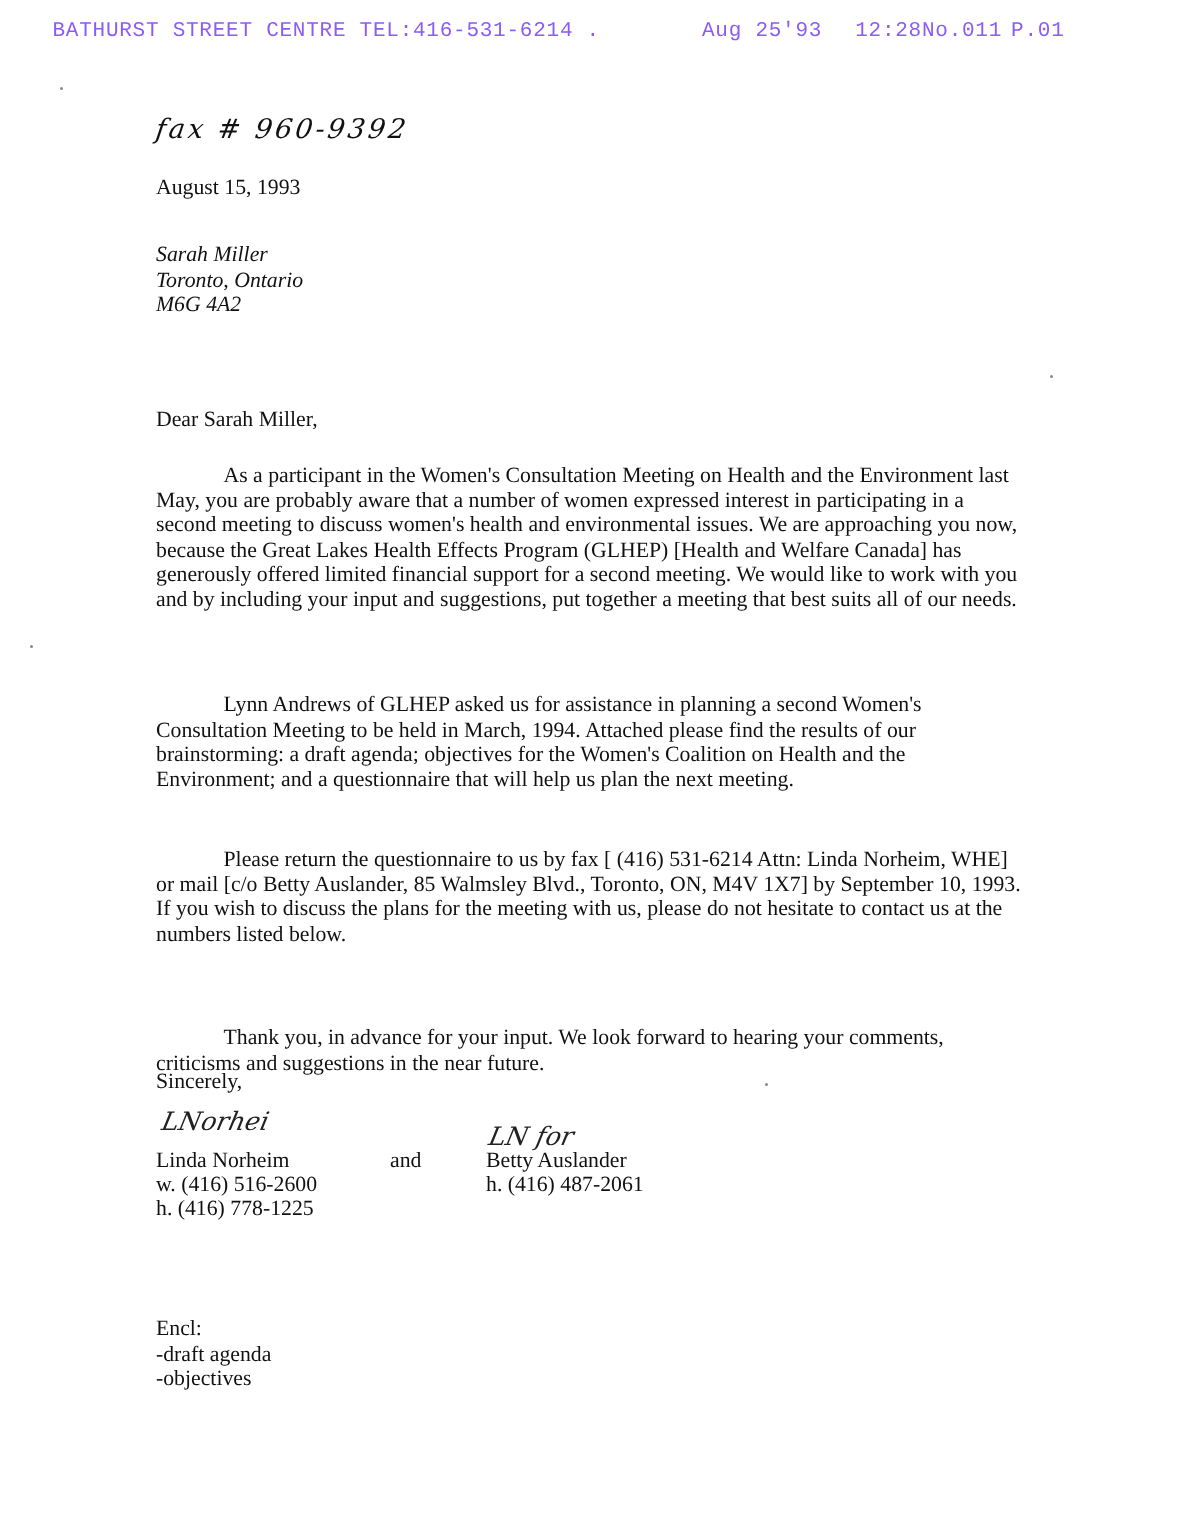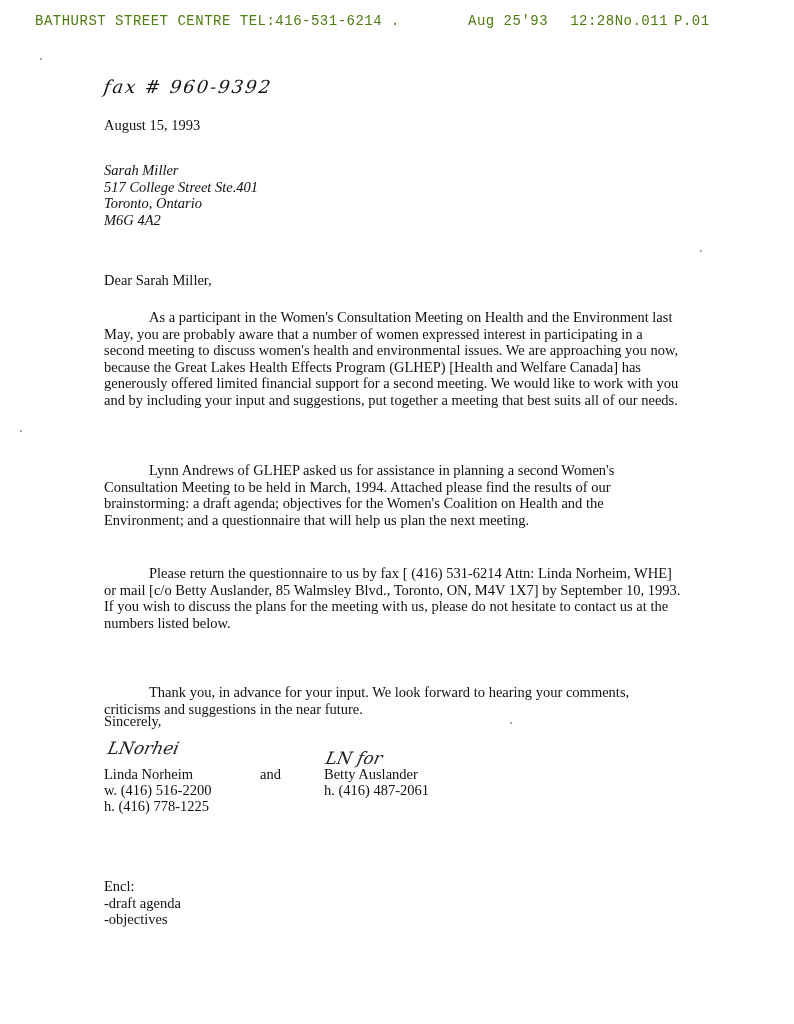--- a/index.html
+++ b/index.html
@@ -4,21 +4,21 @@
 <style>
   html, body { margin: 0; padding: 0; background: #ffffff; }
   body {
     width: 794px; height: 1024px; position: relative; overflow: hidden;
     color: #111;
     font-family: "Liberation Serif", "DejaVu Serif", serif;
   }
   .fax-header {
     position: absolute; top: 13px; left: 35px; right: 20px;
     font-family: "Liberation Mono", "DejaVu Sans Mono", monospace;
-    font-size: 14px; color: #4d7c0f; letter-spacing: 0.5px; white-space: pre;
+    font-size: 14px; color: #8b5cf6; letter-spacing: 0.5px; white-space: pre;
   }
   .fax-header .left { position: absolute; left: 0; top: 0; }
   .fax-header .right { position: absolute; left: 433px; top: 0; }
   .fax-header .right span { margin-right: 22px; }
   .hand {
     position: absolute; top: 76px; left: 104px;
     font-family: "DejaVu Serif", serif; font-style: italic;
     font-size: 18px; color: #111; letter-spacing: 2px;
     transform: skewX(-8deg);
   }
@@ -50,40 +50,39 @@
   <span class="left">BATHURST STREET CENTRE TEL:416-531-6214 .</span>
   <span class="right"><span>Aug 25'93</span><span style="margin-right:0">12:28</span><span style="margin-right:6px">No.011</span><span>P.01</span></span>
 </div>
 
 <div class="hand">fax # 960-9392</div>
 
 <div class="letter date">August 15, 1993</div>
 
 <div class="letter address">
   <div>Sarah Miller</div>
-  <div>517 College Street  Ste.401</div>
   <div>Toronto, Ontario</div>
   <div>M6G 4A2</div>
 </div>
 
 <div class="letter salutation">Dear Sarah Miller,</div>
 
 <p class="letter para p1">As a participant in the Women's Consultation Meeting on Health and the Environment last May, you are probably aware that a number of women expressed interest in participating in a second meeting to discuss women's health and environmental issues.  We are approaching you now, because the Great Lakes Health Effects Program (GLHEP) [Health and Welfare Canada] has generously offered limited financial support for a second meeting.  We would like to work with you and by including your input and suggestions, put together a meeting that best suits all of our needs.</p>
 <p class="letter para p2">Lynn Andrews of GLHEP asked us for assistance in planning a second Women's Consultation Meeting to be held in March, 1994.  Attached please find the results of our  brainstorming:  a draft agenda; objectives for the Women's Coalition on Health and the Environment; and a questionnaire that will help us plan the next meeting.</p>
 <p class="letter para p3">Please return the questionnaire to us by fax  [ (416) 531-6214 Attn: Linda Norheim, WHE] or mail [c/o Betty Auslander, 85 Walmsley Blvd., Toronto, ON, M4V 1X7] by September  10, 1993.  If  you wish to discuss the plans for the meeting with us, please do not hesitate to contact us at the numbers listed below.</p>
 <p class="letter para p4">Thank you, in advance for your input.  We look forward to hearing your comments, criticisms and suggestions in the near future.</p>
 
 <div class="letter closing">Sincerely,</div>
 
 <div class="sig sig1">LNorhei</div>
 <div class="sig sig2">LN for</div>
 
 <div class="signer signer1">
   <div>Linda Norheim</div>
-  <div>w. (416) 516-2200</div>
+  <div>w. (416) 516-2600</div>
   <div>h.  (416) 778-1225</div>
 </div>
 <div class="and">and</div>
 <div class="signer signer2">
   <div>Betty Auslander</div>
   <div>h. (416) 487-2061</div>
 </div>
 
 <div class="letter encl">
   <div>Encl:</div>

